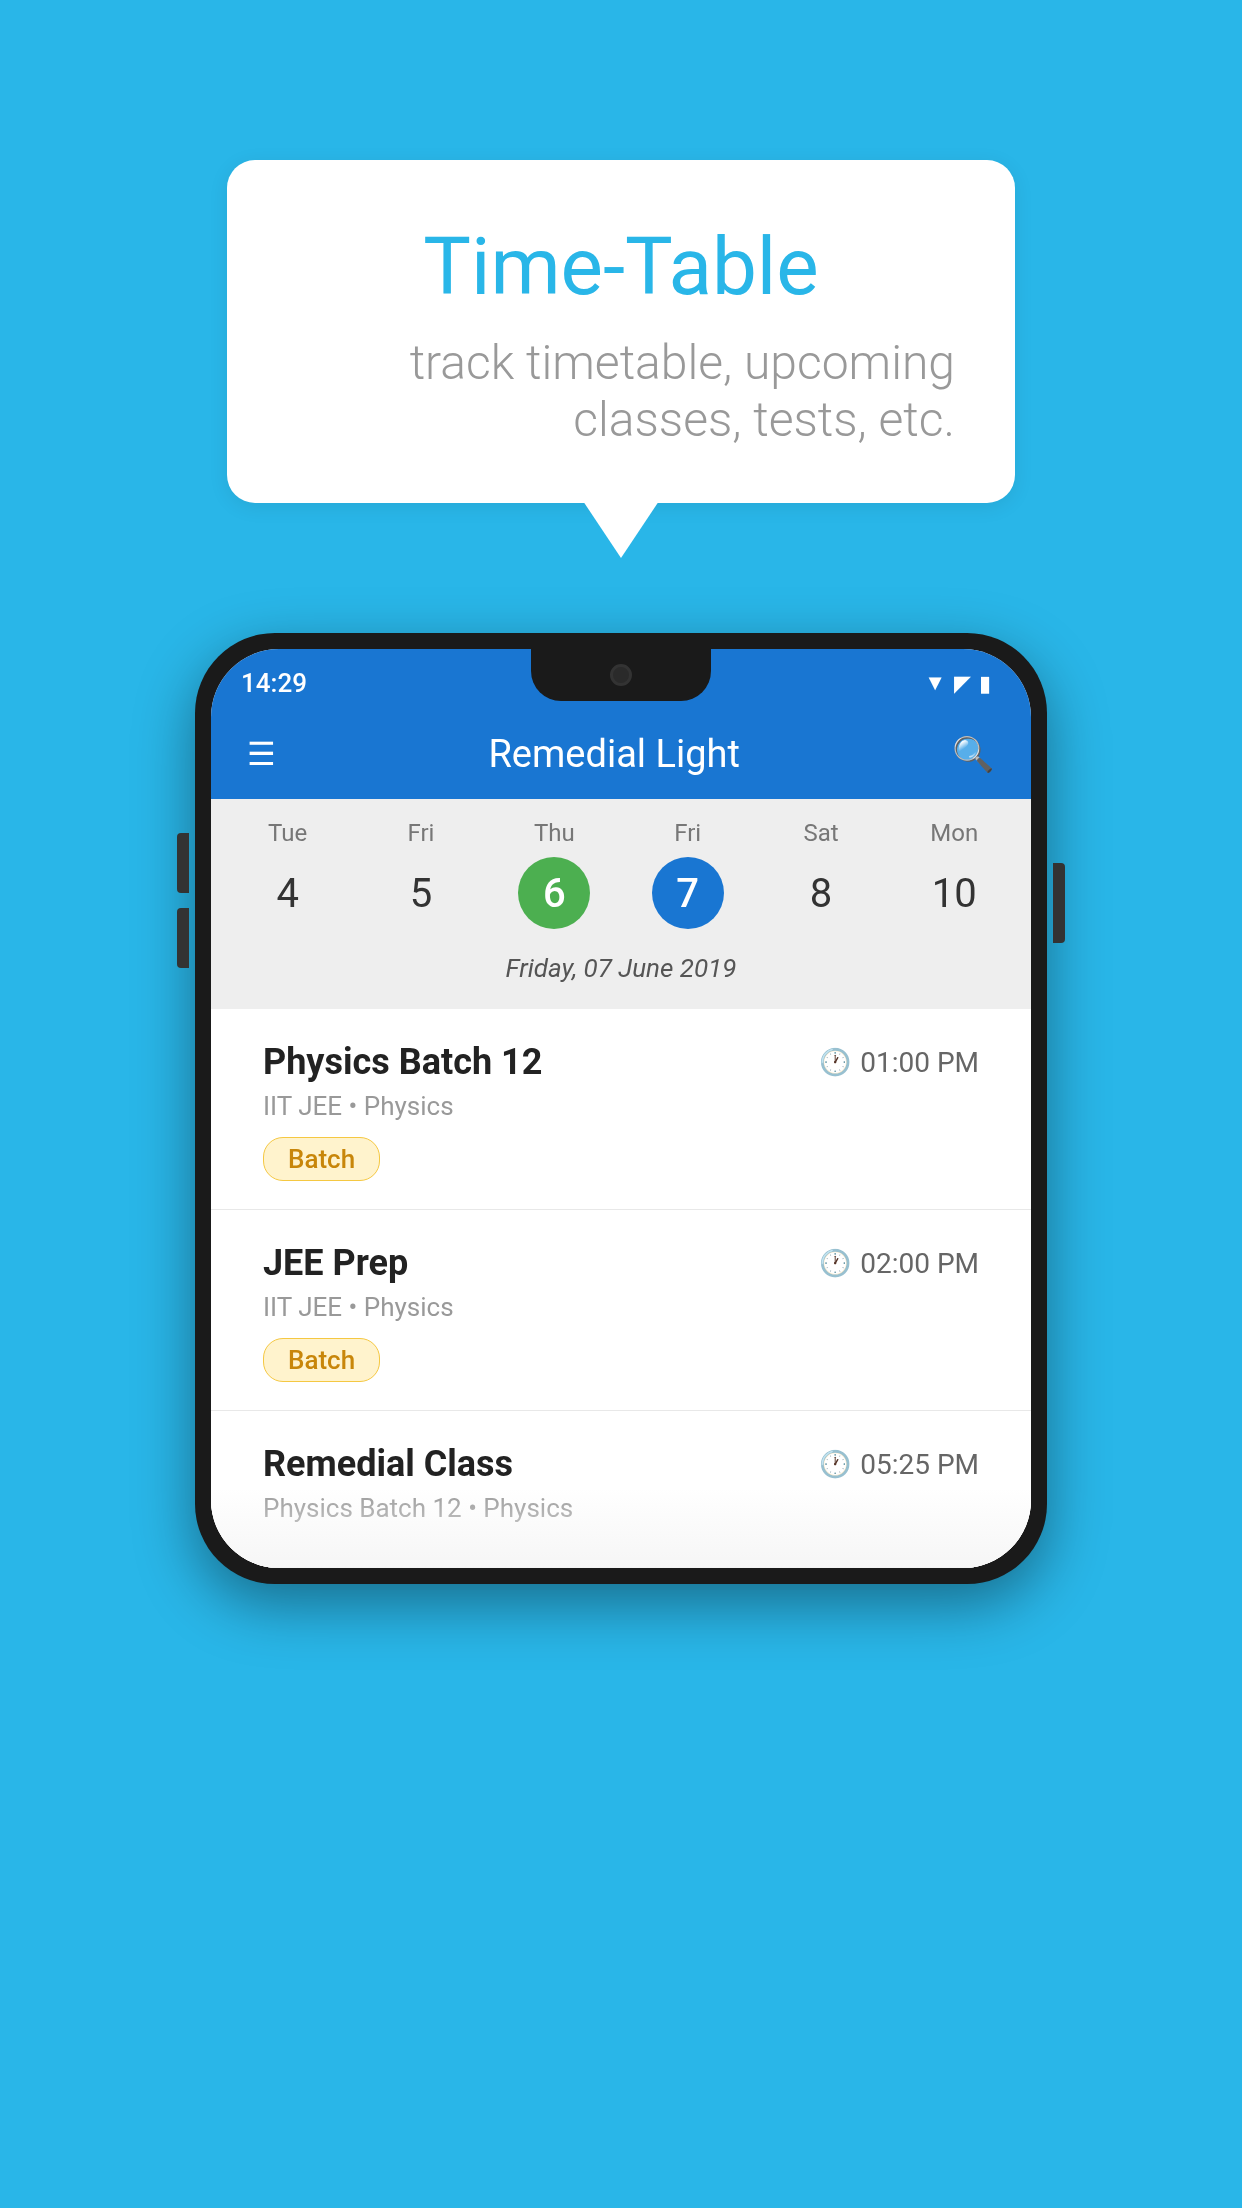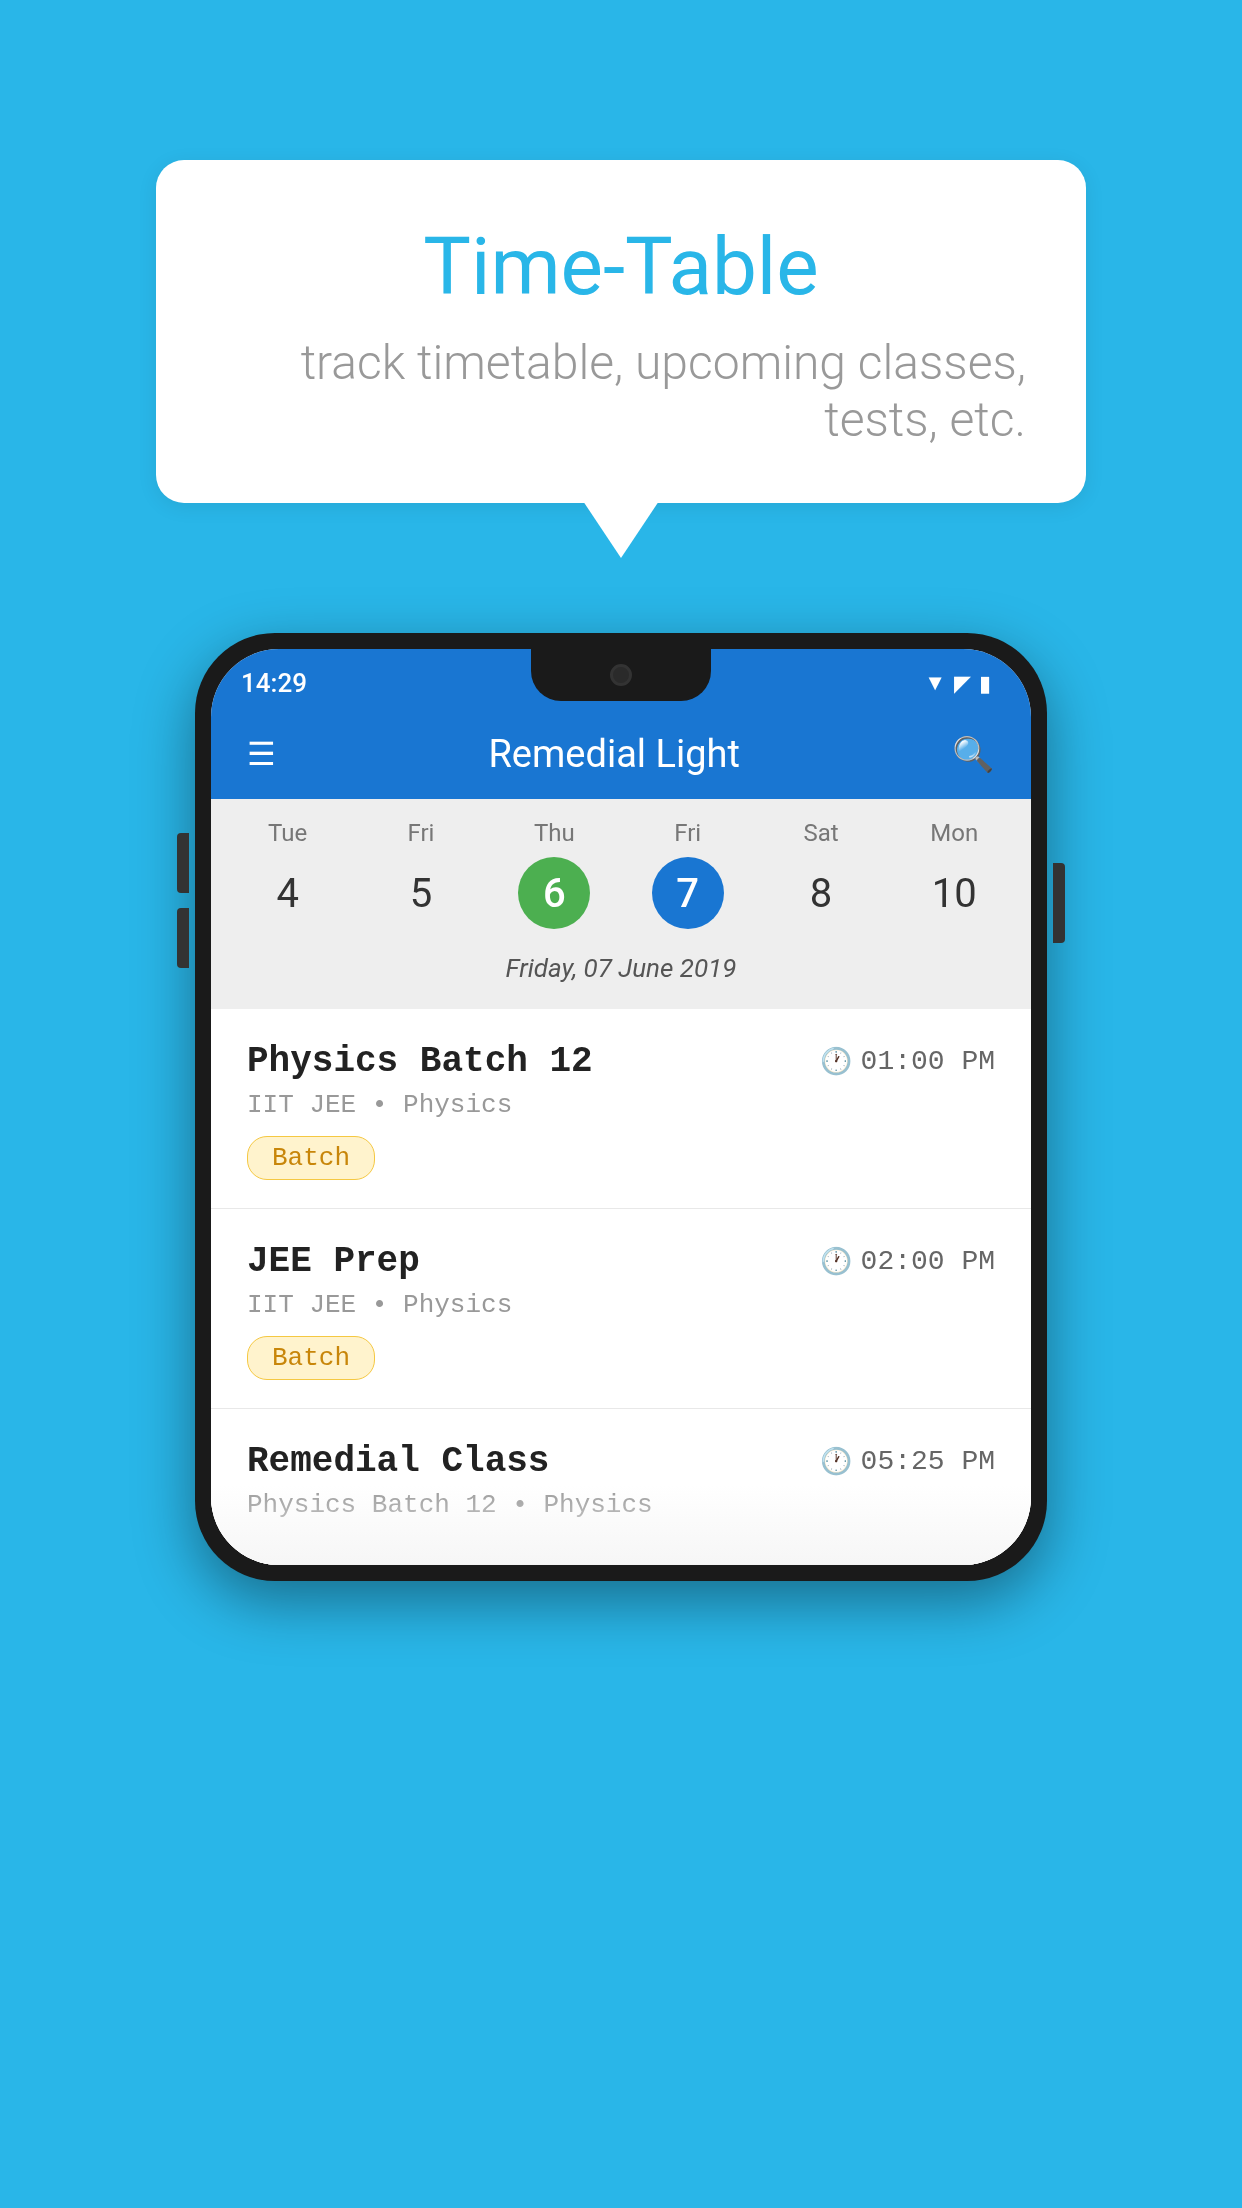--- a/index.html
+++ b/index.html
@@ -14,21 +14,21 @@
       align-items: center;
       font-family: 'Roboto', Arial, sans-serif;
       overflow: hidden;
       position: relative;
     }
 
     
     .tooltip-card {
       background: white;
       border-radius: 28px;
-      width: 930px;
+      width: 788px;
       padding: 60px 60px 55px;
       margin-top: 160px;
       text-align: center;
       position: relative;
       box-shadow: 0 4px 20px rgba(0,0,0,0.08);
     }
 
     .tooltip-card::after {
       content: '';
       position: absolute;
@@ -219,23 +219,22 @@
       font-style: italic;
     }
 
     
     .class-list {
       background: white;
     }
 
     .class-item {
       background: white;
-      padding: 32px 36px 28px;
+      padding: 32px 52px 28px;
       border-bottom: 1px solid #e8e8e8;
-      font-family: Liberation Mono, monospace;
     }
 
     .class-item-top {
       display: flex;
       justify-content: space-between;
       align-items: center;
       margin-bottom: 8px;
     }
 
     .class-name {

